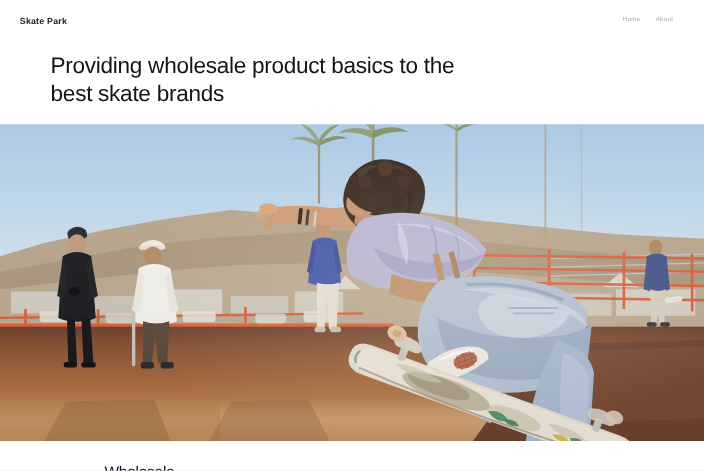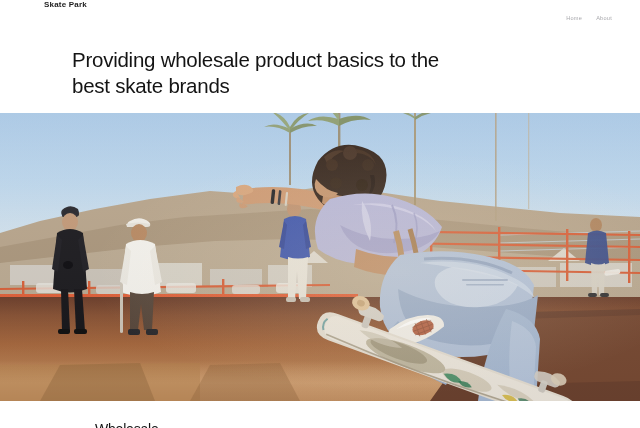--- a/index.html
+++ b/index.html
@@ -8,24 +8,24 @@
     background:#ffffff;
     font-family:"Liberation Sans", sans-serif;
     color:#1a1a1a;
     -webkit-font-smoothing:antialiased;
   }
 
   
   .site-header{
     height:38px;
     display:flex;
+    align-items:center;
     justify-content:space-between;
     padding:0 18px 0 18px;
     background:#ffffff;
-    margin-left:26px;
   }
   .logo{
     font-size:8px;
     font-weight:bold;
     letter-spacing:.2px;
     color:#1d1d1d;
   }
   .nav{
     display:flex;
     align-items:center;
@@ -35,21 +35,21 @@
   .nav-link{
     font-size:5.6px;
     color:#a9a9ad;
     letter-spacing:.25px;
     text-decoration:none;
     line-height:1;
   }
 
   
   .hero-copy{
-    padding:9px 40px 0 72px;
+    padding:9px 40px 0 46px;
   }
   .headline{
     font-size:20.5px;
     line-height:25.5px;
     font-weight:400;
     letter-spacing:-0.25px;
     color:#141414;
     max-width:400px;
   }
 

